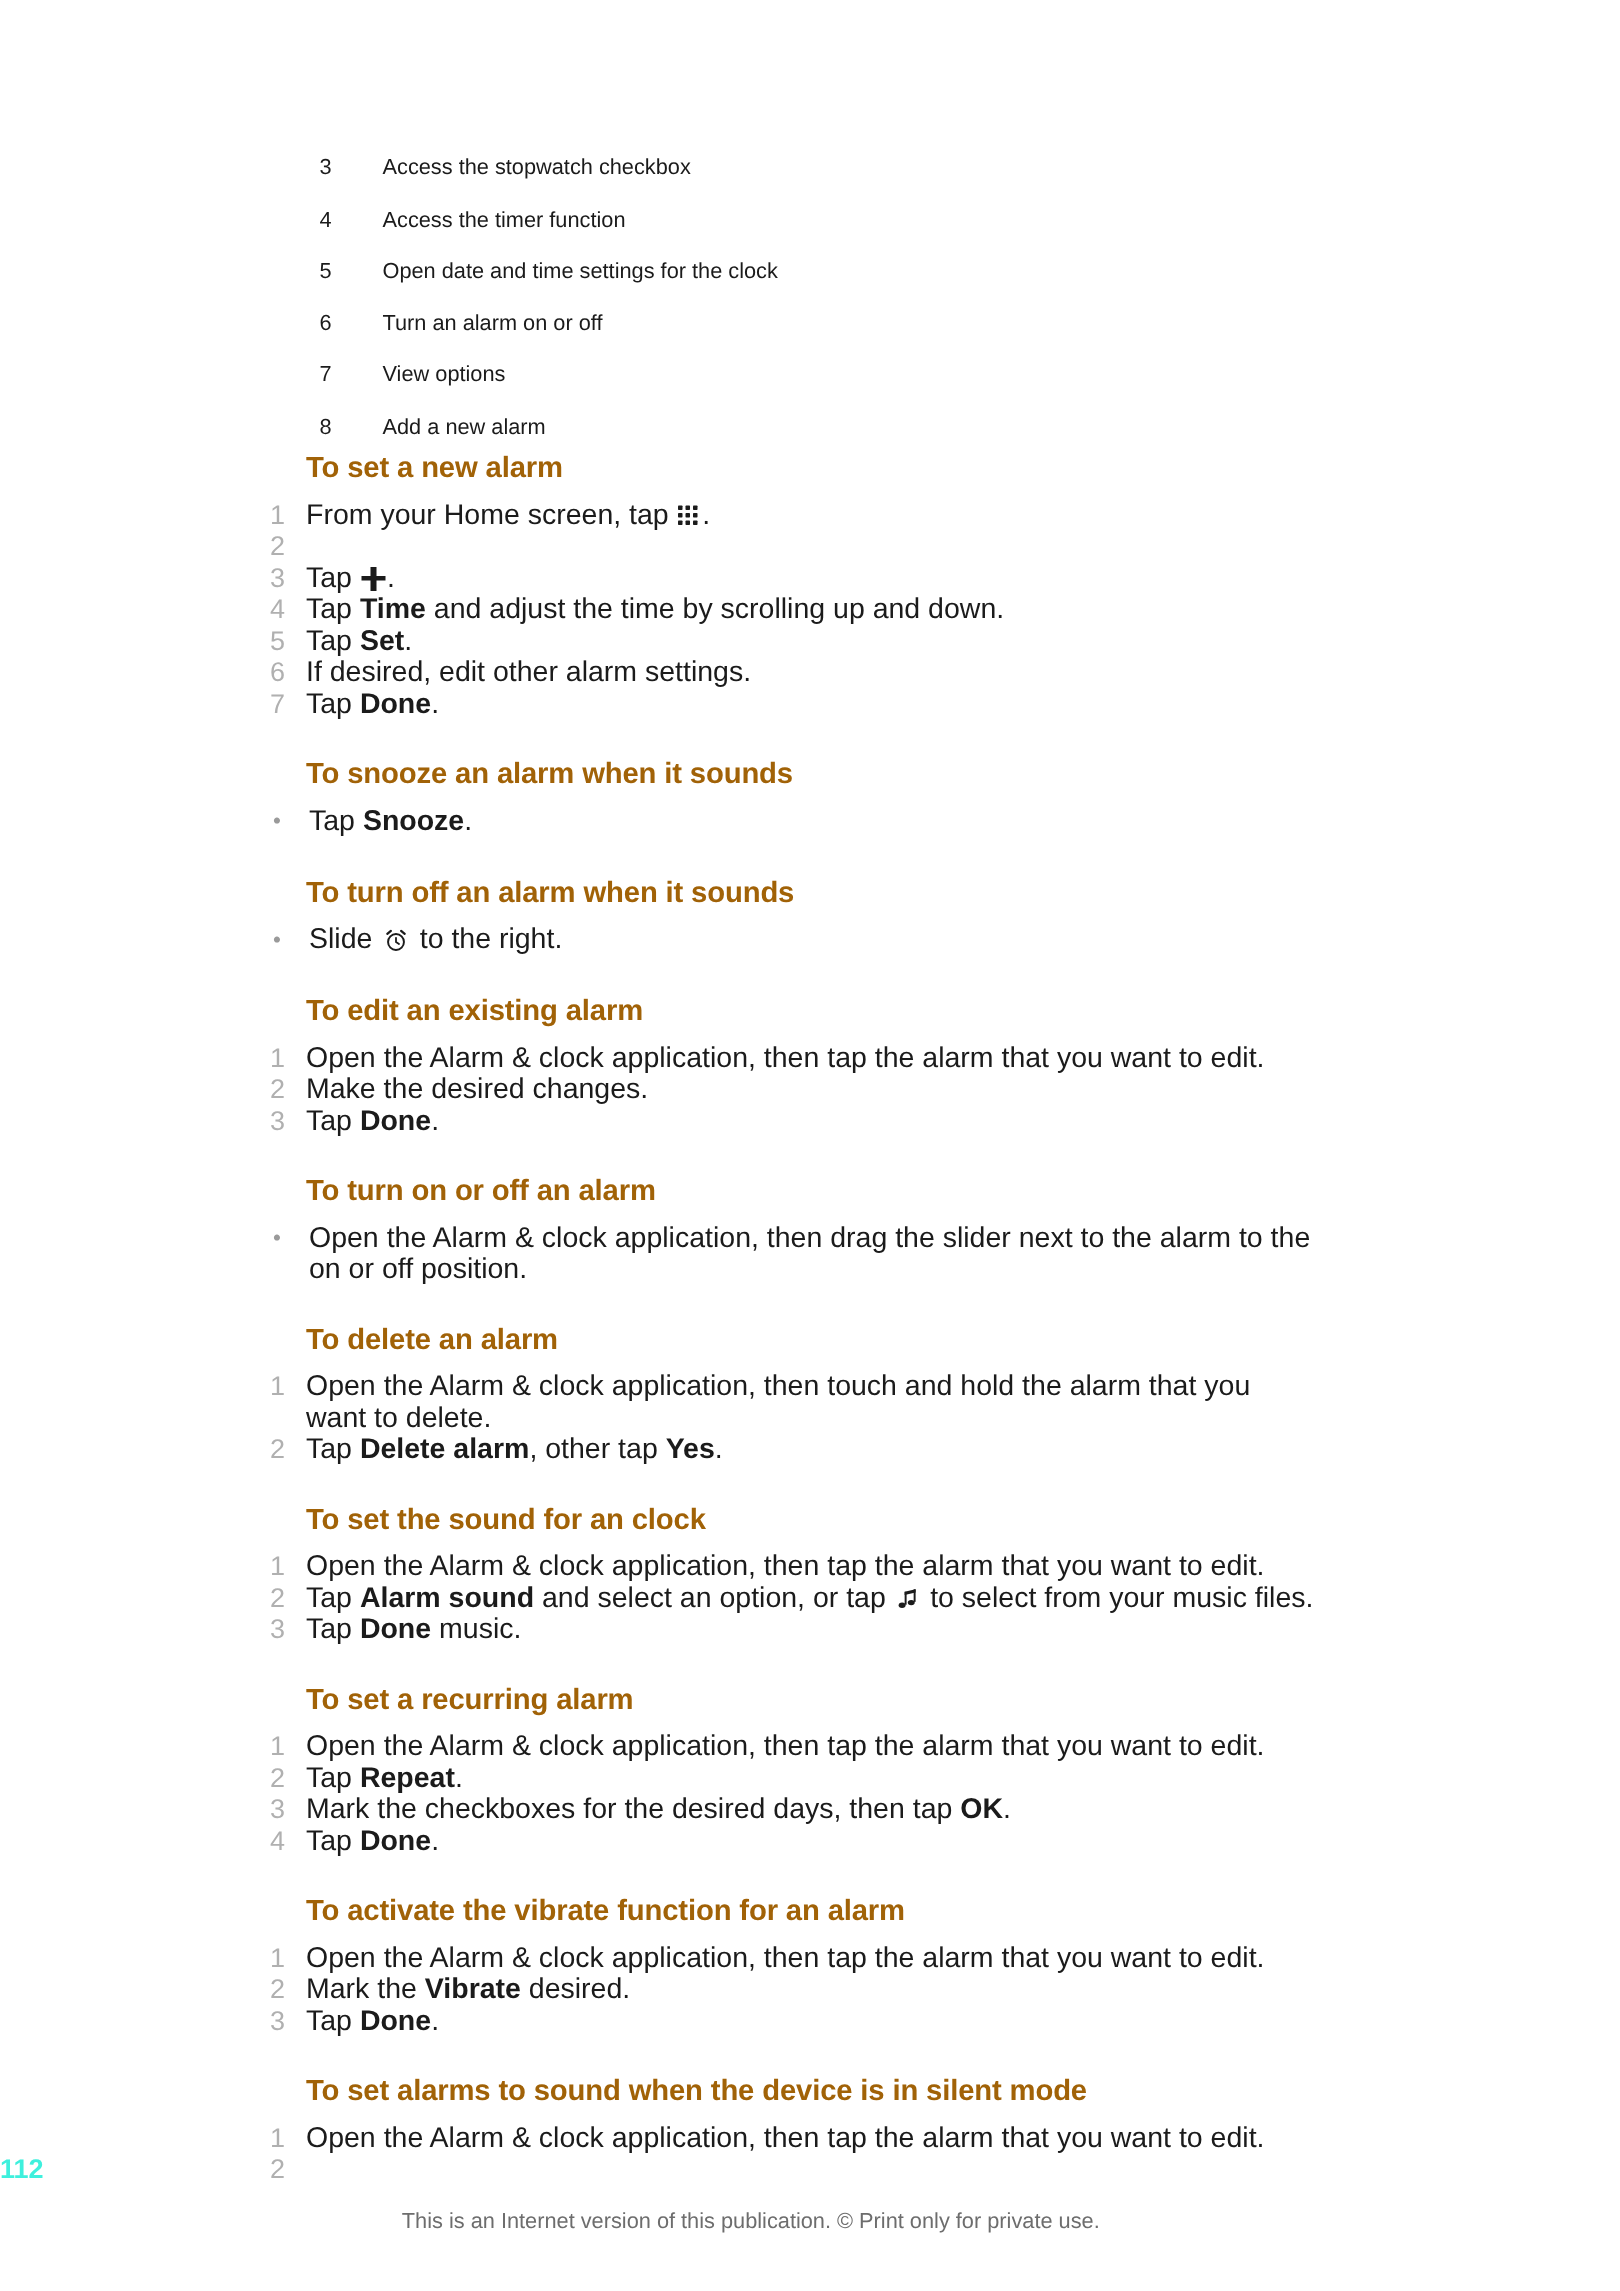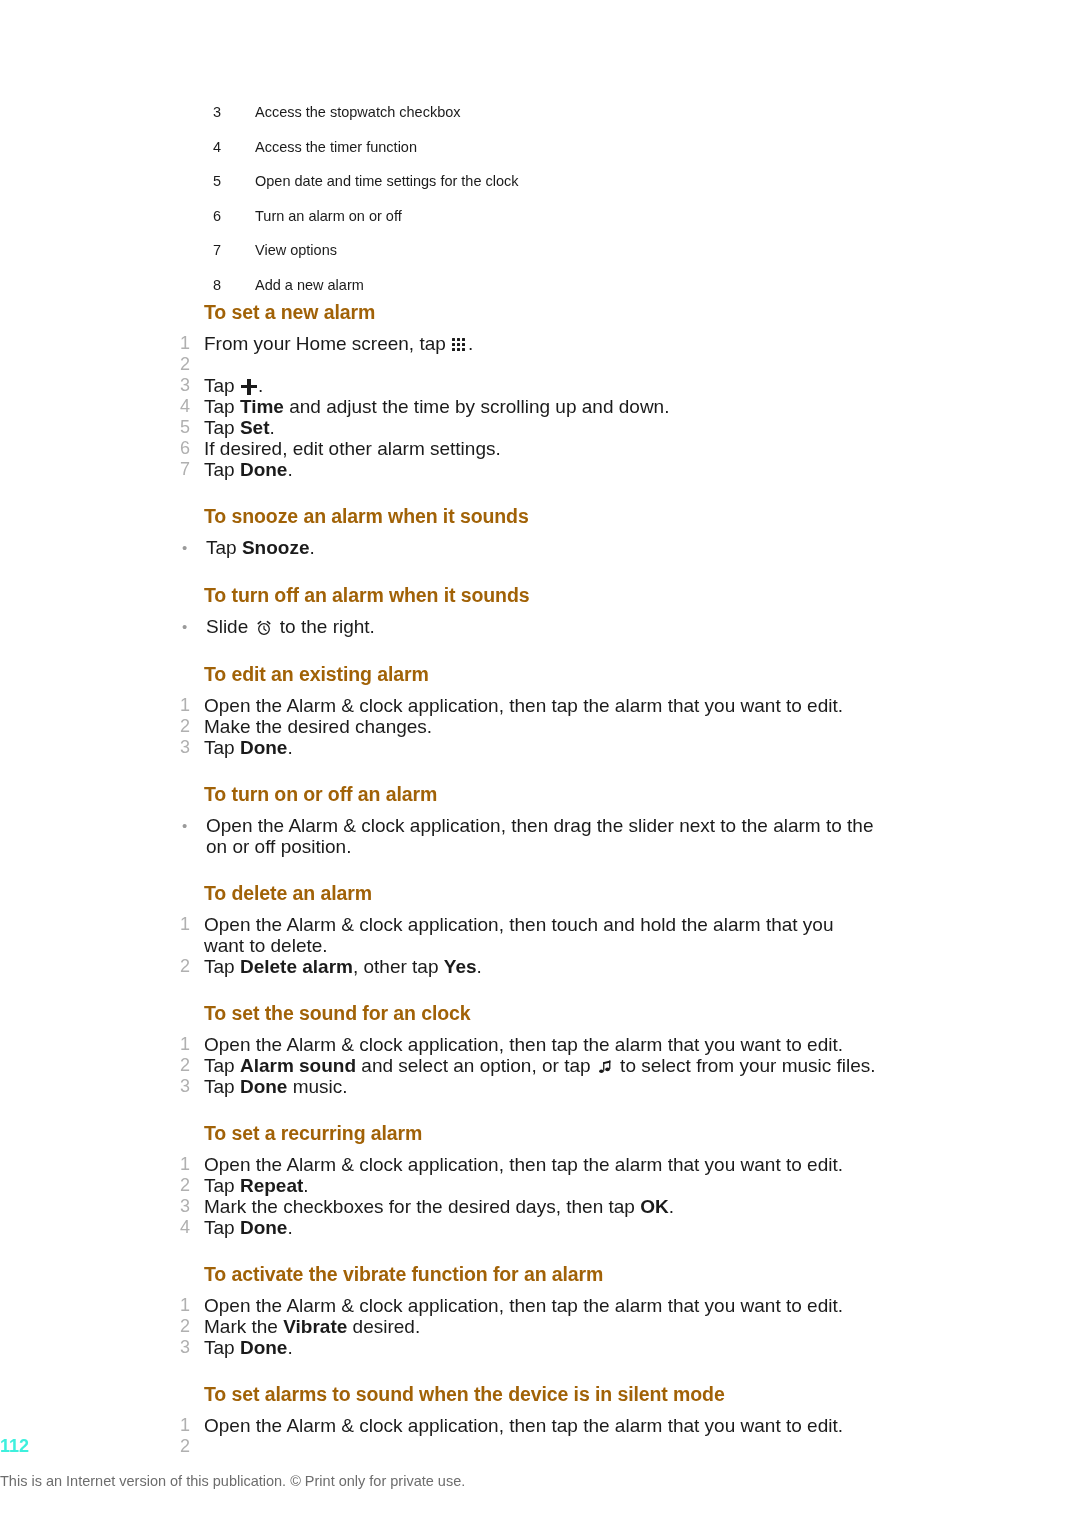--- a/index.html
+++ b/index.html
@@ -173,20 +173,21 @@
     font-size: 18px;
     font-weight: bold;
     color: #3ef0dd;
     margin-top: 17px;
   }
   .footer-note {
     position: absolute;
     top: 1473px;
     left: 0;
     width: 1001px;
+    text-align: center;
     font-size: 14.5px;
     color: #6d6d6d;
   }
 </style>
 </head>
 <body>
 
 <div class="page">
 
   <div class="legend">

